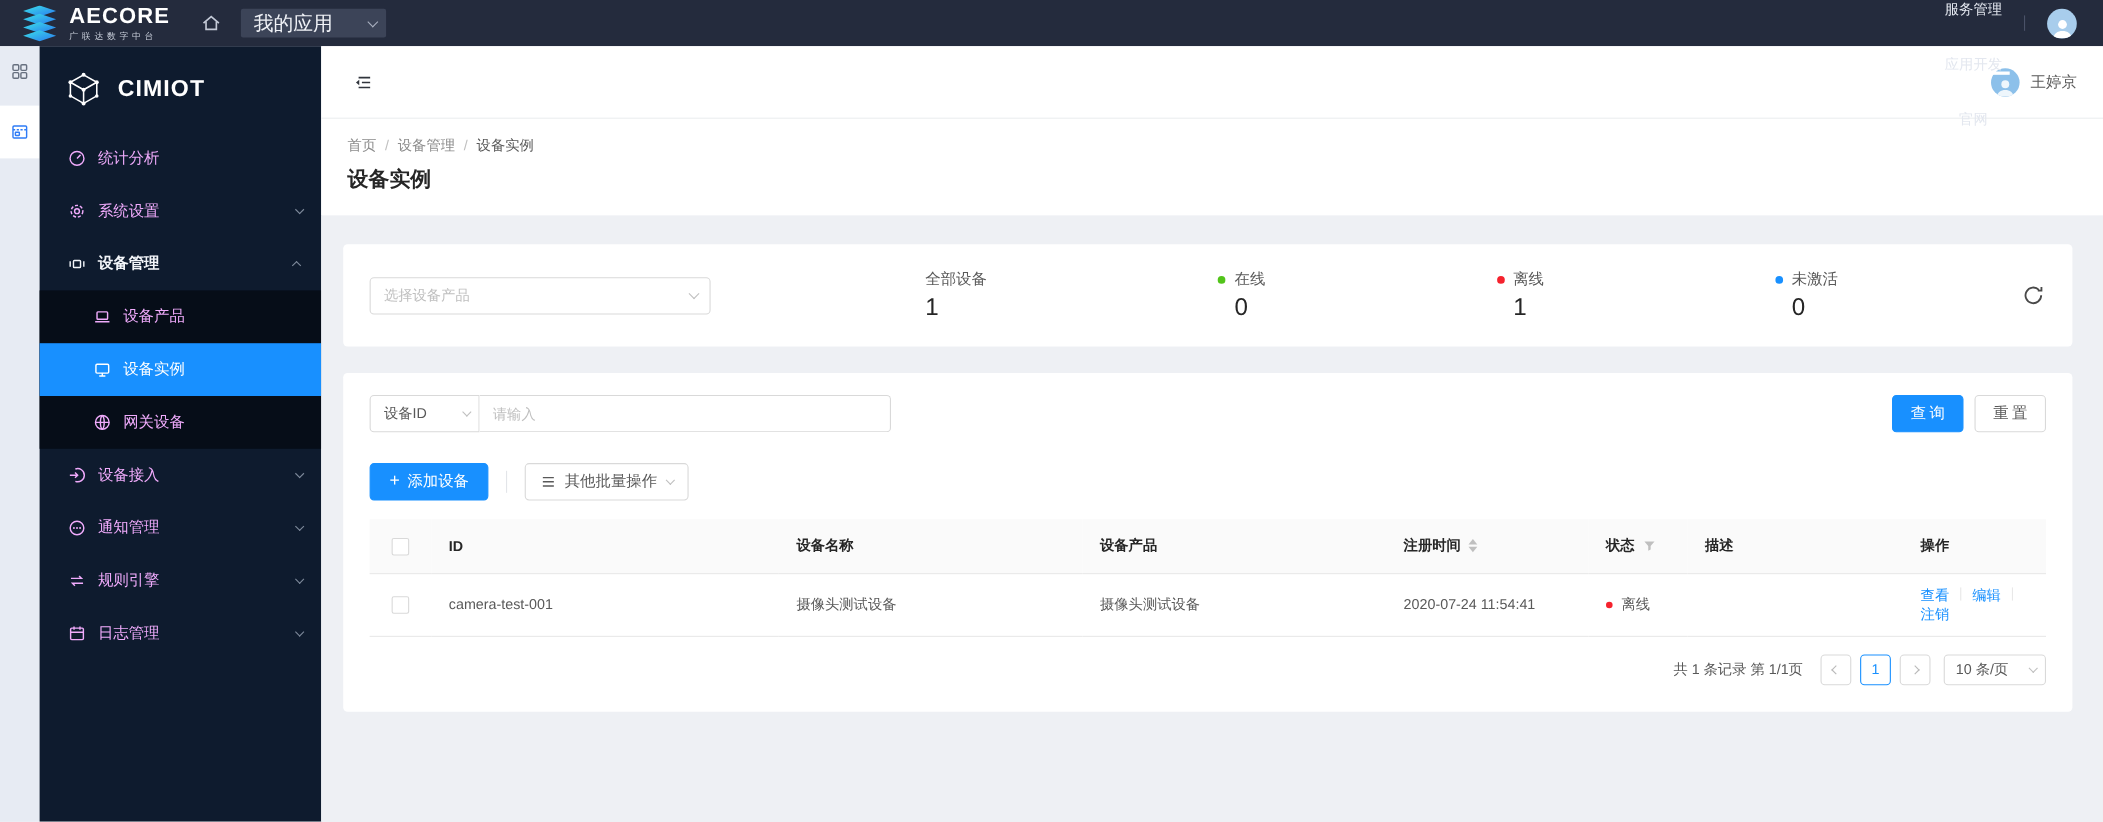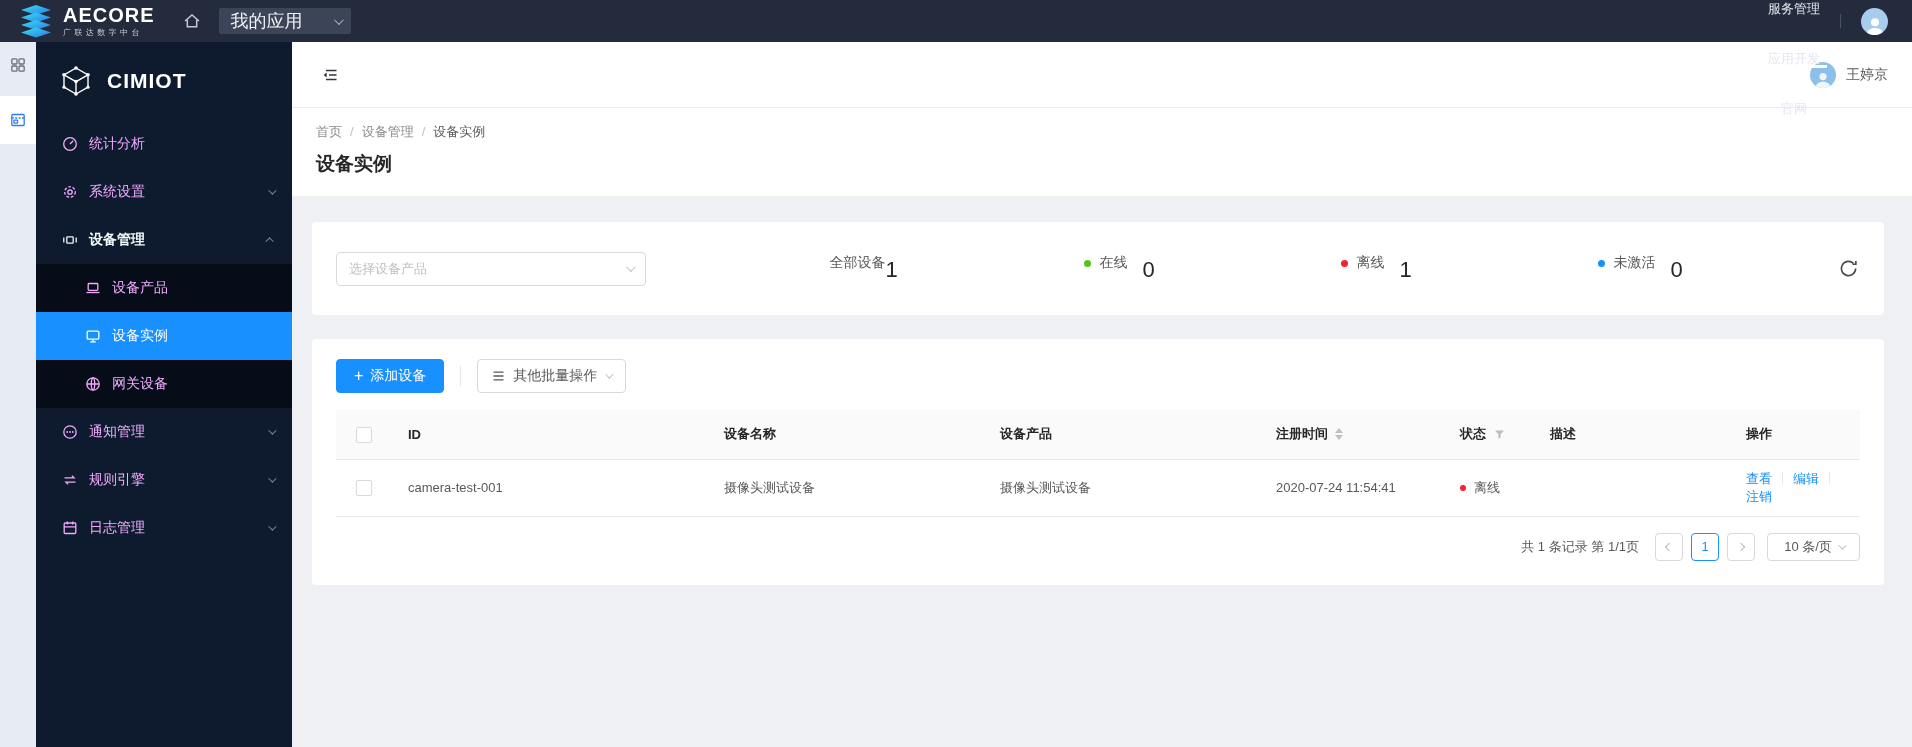--- a/index.html
+++ b/index.html
@@ -58,21 +58,21 @@
   .page-title { margin-top:11px; font-size:19px; line-height:26px; color:#262626; font-weight:700; }
 
   .content { flex:1; background:#eef0f4; padding:26px 28px 0 20px; min-height:0; }
   .card { background:#fff; border-radius:4px; }
 
   
   .stats-card { height:93px; display:flex; align-items:center; padding:0 24px; margin-bottom:24px; }
   .product-select { width:310px; height:34px; border:1px solid #d9d9d9; border-radius:4px; display:flex; align-items:center; justify-content:space-between; padding:0 12px; background:#fff; cursor:pointer; flex:none; }
   .product-select .placeholder { color:#bfbfbf; font-size:13px; }
   .stats { flex:1; display:flex; justify-content:space-around; padding:0 60px 0 90px; }
-  .stat { display:flex; flex-direction:row; align-items:flex-start; }
+  .stat { display:flex; flex-direction:column; align-items:flex-start; }
   .stat-label { display:flex; align-items:center; gap:8px; font-size:14px; color:#595959; }
   .stat-value { font-size:22px; color:#262626; margin-top:3px; line-height:26px; }
   .stat.has-dot .stat-value { margin-left:15px; }
   .dot { width:7px; height:7px; border-radius:50%; display:inline-block; flex:none; }
   .dot.sm { width:6px; height:6px; }
   .dot-green { background:#52c41a; } .dot-red { background:#f5222d; } .dot-blue { background:#1890ff; }
   .refresh-btn { width:24px; height:24px; display:flex; align-items:center; justify-content:center; color:#4a4a4a; cursor:pointer; flex:none; }
 
   
   .table-card { padding:20px 24px 24px; }
@@ -103,21 +103,21 @@
   .caret.down { border-top:5px solid #bfbfbf; }
   .filter-ic { margin-left:8px; cursor:pointer; display:inline-flex; }
   .status-cell { display:flex; align-items:center; gap:8px; }
   .link { color:#1890ff; cursor:pointer; text-decoration:none; }
   .act-divider { display:inline-block; width:1px; height:12px; background:#e8e8e8; margin:0 10px; vertical-align:-1px; }
 
   .pagination { margin-top:16px; display:flex; justify-content:flex-end; align-items:center; gap:8px; }
   .pg-total { font-size:13px; color:#595959; margin-right:8px; }
   .pg-btn { width:28px; height:28px; border:1px solid #d9d9d9; border-radius:4px; background:#fff; display:inline-flex; align-items:center; justify-content:center; color:#b9b9b9; font-size:13px; cursor:pointer; font-family:inherit; }
   .pg-btn.current { border-color:#1890ff; color:#1890ff; }
-  .pg-size { height:28px; min-width:93px; border:1px solid #d9d9d9; border-radius:4px; background:#fff; display:inline-flex; align-items:center; justify-content:center; gap:6px; padding:0 9px 0 10px; font-size:13px; color:#595959; cursor:pointer; margin-left:4px; }
+  .pg-size { height:28px; min-width:93px; border:1px solid #d9d9d9; border-radius:4px; background:#fff; display:inline-flex; align-items:center; justify-content:space-between; gap:6px; padding:0 9px 0 10px; font-size:13px; color:#595959; cursor:pointer; margin-left:4px; }
 
   
   .chev { display:inline-block; width:7px; height:7px; border-right:1.4px solid currentColor; border-bottom:1.4px solid currentColor; flex:none; }
   .chev.down { transform:rotate(45deg) translateY(-2px); }
   .chev.up { transform:rotate(-135deg) translateY(-2px); }
   .chev.left { transform:rotate(135deg); }
   .chev.right { transform:rotate(-45deg); }
   .chev.gray { color:#bfbfbf; }
   .chev.sm { width:6px; height:6px; }
 
@@ -260,20 +260,28 @@
           </div>
           <div class="menu-item sub">
             <svg class="ic" width="16" height="16" viewBox="0 0 16 16" fill="none" stroke="currentColor" stroke-width="1.3">
               <circle cx="8" cy="8" r="6.2"></circle>
                 <path d="M1.8 8 H14.2 M8 1.8 c-2.3 1.8 -2.3 10.6 0 12.4 M8 1.8 c2.3 1.8 2.3 10.6 0 12.4"></path>
             </svg>
             <span class="mi-label">网关设备</span>
           </div>
         </div>
 
+        <div class="menu-item">
+          <svg class="ic" width="16" height="16" viewBox="0 0 16 16" fill="none" stroke="currentColor" stroke-width="1.3">
+            <path d="M6.5 2.4 a6 6 0 1 1 0 11.2"></path>
+              <path d="M1.5 8 H8.2 M6.2 5.6 L8.6 8 L6.2 10.4"></path>
+          </svg>
+          <span class="mi-label">设备接入</span>
+          <i class="chev down sm"></i>
+        </div>
 
         <div class="menu-item">
           <svg class="ic" width="16" height="16" viewBox="0 0 16 16" fill="none" stroke="currentColor" stroke-width="1.3">
             <circle cx="8" cy="8" r="6.2"></circle>
             <g fill="currentColor" stroke="none">
                 <circle cx="5.2" cy="8" r="0.9"></circle>
                 <circle cx="8" cy="8" r="0.9"></circle>
                 <circle cx="10.8" cy="8" r="0.9"></circle>
               </g>
           </svg>
@@ -372,20 +380,33 @@
           <div class="refresh-btn">
             <svg class="ic" width="19" height="19" viewBox="0 0 16 16" fill="none" stroke="currentColor" stroke-width="1.4">
               <path d="M14 8 a6 6 0 1 1 -1.76 -4.24"></path>
               <path d="M14.2 1.6 v2.8 h-2.8"></path>
             </svg>
           </div>
         </section>
 
         <section class="card table-card">
 
+          <div class="query-row">
+            <div class="combo">
+              <div class="combo-select">
+                <span>设备ID</span>
+                <i class="chev down gray sm"></i>
+              </div>
+              <input class="combo-input" type="text" placeholder="请输入" style="">
+            </div>
+            <div class="query-btns">
+              <button class="btn primary spaced">查询</button>
+              <button class="btn spaced">重置</button>
+            </div>
+          </div>
 
           <div class="action-row">
             <button class="btn primary add-btn">
               <span class="plus-glyph">+</span>
               <span>添加设备</span>
             </button>
             <span class="v-divider"></span>
             <button class="btn bulk-btn">
               <svg class="ic" width="13" height="12" viewBox="0 0 12 12" fill="none" stroke="currentColor" stroke-width="1.3">
                 <path d="M1 2.2 H11 M1 6 H11 M1 9.8 H11"></path>

